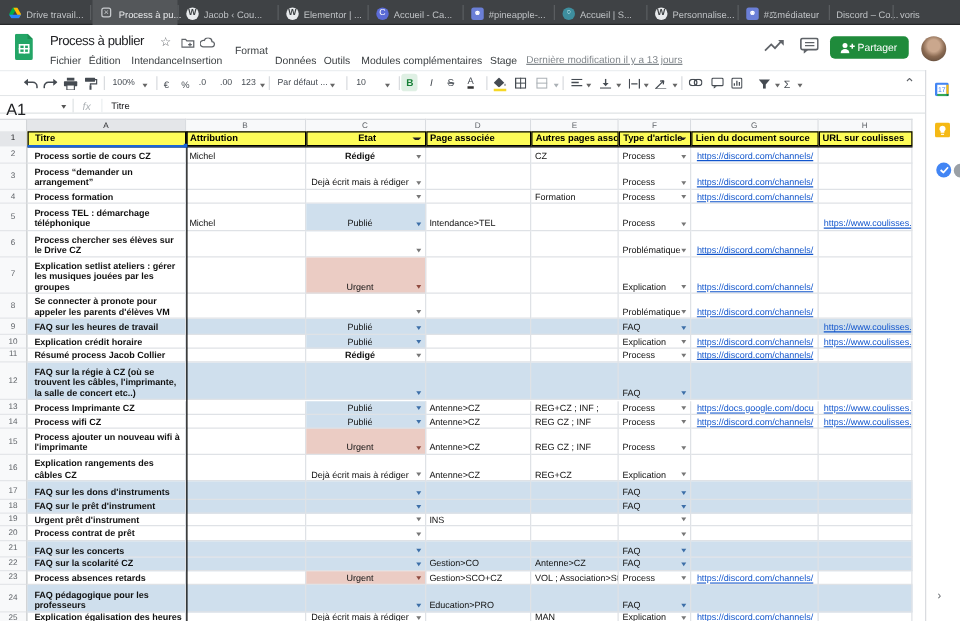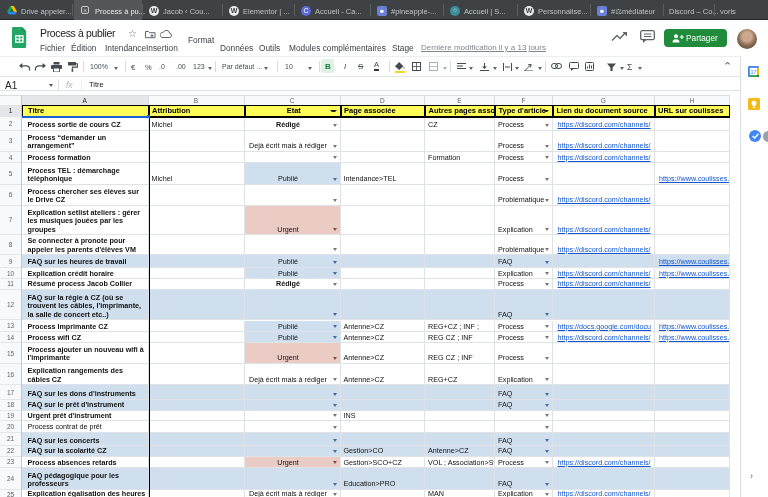--- a/index.html
+++ b/index.html
@@ -21,21 +21,21 @@
 .hc.first span { padding-left:5px; }
 #panel { position:absolute; left:740px; top:56px; width:28px; height:441px; background:#fff; border-left:1px solid #dadce0; }
 </style></head>
 <body>
 <div id="tabbar">
 <svg style="position:absolute;left:7px;top:5.5px" width="10" height="9" viewBox="0 0 10 9">
       <polygon points="3.2,0 6.6,0 2,8.2 0.2,5.3" fill="#00ac47"></polygon>
       <polygon points="3.6,0 6.8,0 9.9,5.3 8.2,8.2" fill="#ffba00"></polygon>
       <polygon points="2.1,8.6 0.3,5.7 9.8,5.7 8.1,8.6" fill="#2684fc"></polygon>
     </svg>
-<div style="position:absolute;left:21px;top:7px;color:#bfc2c5;font-size:7.5px;white-space:nowrap">Drive appeler...</div>
+<div style="position:absolute;left:21px;top:7px;color:#bfc2c5;font-size:7.5px;white-space:nowrap">Drive travail...</div>
 <div style="position:absolute;left:72px;top:4px;width:1px;height:12px;background:#5a5d60"></div>
 <div style="position:absolute;left:74px;top:0;width:68px;height:20px;background:#54575a"></div>
 <span style="position:absolute;left:81px;top:5.5px;width:8px;height:8px;border:1px solid #c9cccf;border-radius:2px;color:#c9cccf;font-size:7px;line-height:7px;text-align:center">×</span>
 <div style="position:absolute;left:95px;top:7px;color:#e9eaec;font-size:7.5px;white-space:nowrap">Process à pu...</div>
 <div style="position:absolute;left:142px;top:4px;width:1px;height:12px;background:#5a5d60"></div>
 <span style="position:absolute;left:149px;top:5.5px;width:10px;height:10px;border-radius:50%;background:#e8eaec;color:#3c4043;font-size:7px;font-weight:bold;line-height:10px;text-align:center">W</span>
 <div style="position:absolute;left:163px;top:7px;color:#bfc2c5;font-size:7.5px;white-space:nowrap">Jacob ‹ Cou...</div>
 <div style="position:absolute;left:222px;top:4px;width:1px;height:12px;background:#5a5d60"></div>
 <span style="position:absolute;left:229px;top:5.5px;width:10px;height:10px;border-radius:50%;background:#e8eaec;color:#3c4043;font-size:7px;font-weight:bold;line-height:10px;text-align:center">W</span>
 <div style="position:absolute;left:243px;top:7px;color:#bfc2c5;font-size:7.5px;white-space:nowrap">Elementor | ...</div>
@@ -197,21 +197,21 @@
   </svg>
 <svg style="position:absolute;left:607px;top:62.5px" width="9" height="8" viewBox="0 0 9 8">
     <path d="M0 0.5 h9 L5.6 4.5 v3.5 h-2.2 V4.5 Z" fill="#454b52"></path>
   </svg>
 <span style="position:absolute;left:620px;top:66.5px;width:0;height:0;border-left:2.5px solid transparent;border-right:2.5px solid transparent;border-top:3px solid #666"></span>
 <div style="position:absolute;left:627px;top:61.5px;font-size:8.5px;color:#454b52;white-space:nowrap;">Σ</div>
 <span style="position:absolute;left:638px;top:66.5px;width:0;height:0;border-left:2.5px solid transparent;border-right:2.5px solid transparent;border-top:3px solid #666"></span>
 <div style="position:absolute;left:723px;top:60px;font-size:11px;color:#5f6368;white-space:nowrap;">⌃</div>
 
 <div id="fbar"></div>
-<div style="position:absolute;left:5px;top:80px;font-size:10px;color:#202124">A1</div>
+<div style="position:absolute;left:5px;top:80px;font-size:13px;color:#202124">A1</div>
 <span style="position:absolute;left:49px;top:83.5px;width:0;height:0;border-left:2.5px solid transparent;border-right:2.5px solid transparent;border-top:3px solid #555"></span>
 <div style="position:absolute;left:58px;top:79px;width:1px;height:11px;background:#e0e3e5"></div>
 <div style="position:absolute;left:66px;top:79.5px;font-size:8.5px;color:#aeb3b7;font-style:italic">fx</div>
 <div style="position:absolute;left:81px;top:79px;width:1px;height:11px;background:#eceff1"></div>
 <div style="position:absolute;left:89px;top:80px;font-size:7.5px;color:#202124">Titre</div>
 
 <div id="corner"></div>
 <div class="ch" style="left:22px;width:126.5px;background:#e4e6e9;color:#202124;">A</div>
 <div class="ch" style="left:148.5px;width:96.0px;">B</div>
 <div class="ch" style="left:244.5px;width:96.0px;">C</div>
@@ -594,21 +594,21 @@
     <span class="lt" style="white-space:nowrap">INS</span>
   </div>
 <div class="cl" style="left:425px;top:411.0px;width:70px;height:10.1px;"></div>
 <div class="cl" style="left:495px;top:411.0px;width:58px;height:10.1px;">
     <span class="lt" style="white-space:nowrap"></span>
     <span class="ar" style="border-top-color:#777"></span>
   </div>
 <div class="cl" style="left:553px;top:411.0px;width:101.5px;height:10.1px;"></div>
 <div class="cl" style="left:654.5px;top:411.0px;width:75.5px;height:10.1px;"></div>
 <div class="cl" style="left:22px;top:421.1px;width:126.5px;height:11.5px;">
-    <span class="lt" style="font-weight:normal;padding-left:5.5px">Process contrat de prêt</span>
+    <span class="lt" style="font-weight:bold;padding-left:5.5px">Process contrat de prêt</span>
   </div>
 <div class="cl" style="left:148.5px;top:421.1px;width:96.0px;height:11.5px;"></div>
 <div class="cl" style="left:244.5px;top:421.1px;width:96.0px;height:11.5px;">
     <span class="ct" style="font-weight:normal"></span>
     <span class="ar" style="border-top-color:#777"></span>
   </div>
 <div class="cl" style="left:340.5px;top:421.1px;width:84.5px;height:11.5px;"></div>
 <div class="cl" style="left:425px;top:421.1px;width:70px;height:11.5px;"></div>
 <div class="cl" style="left:495px;top:421.1px;width:58px;height:11.5px;">
     <span class="lt" style="white-space:nowrap"></span>

